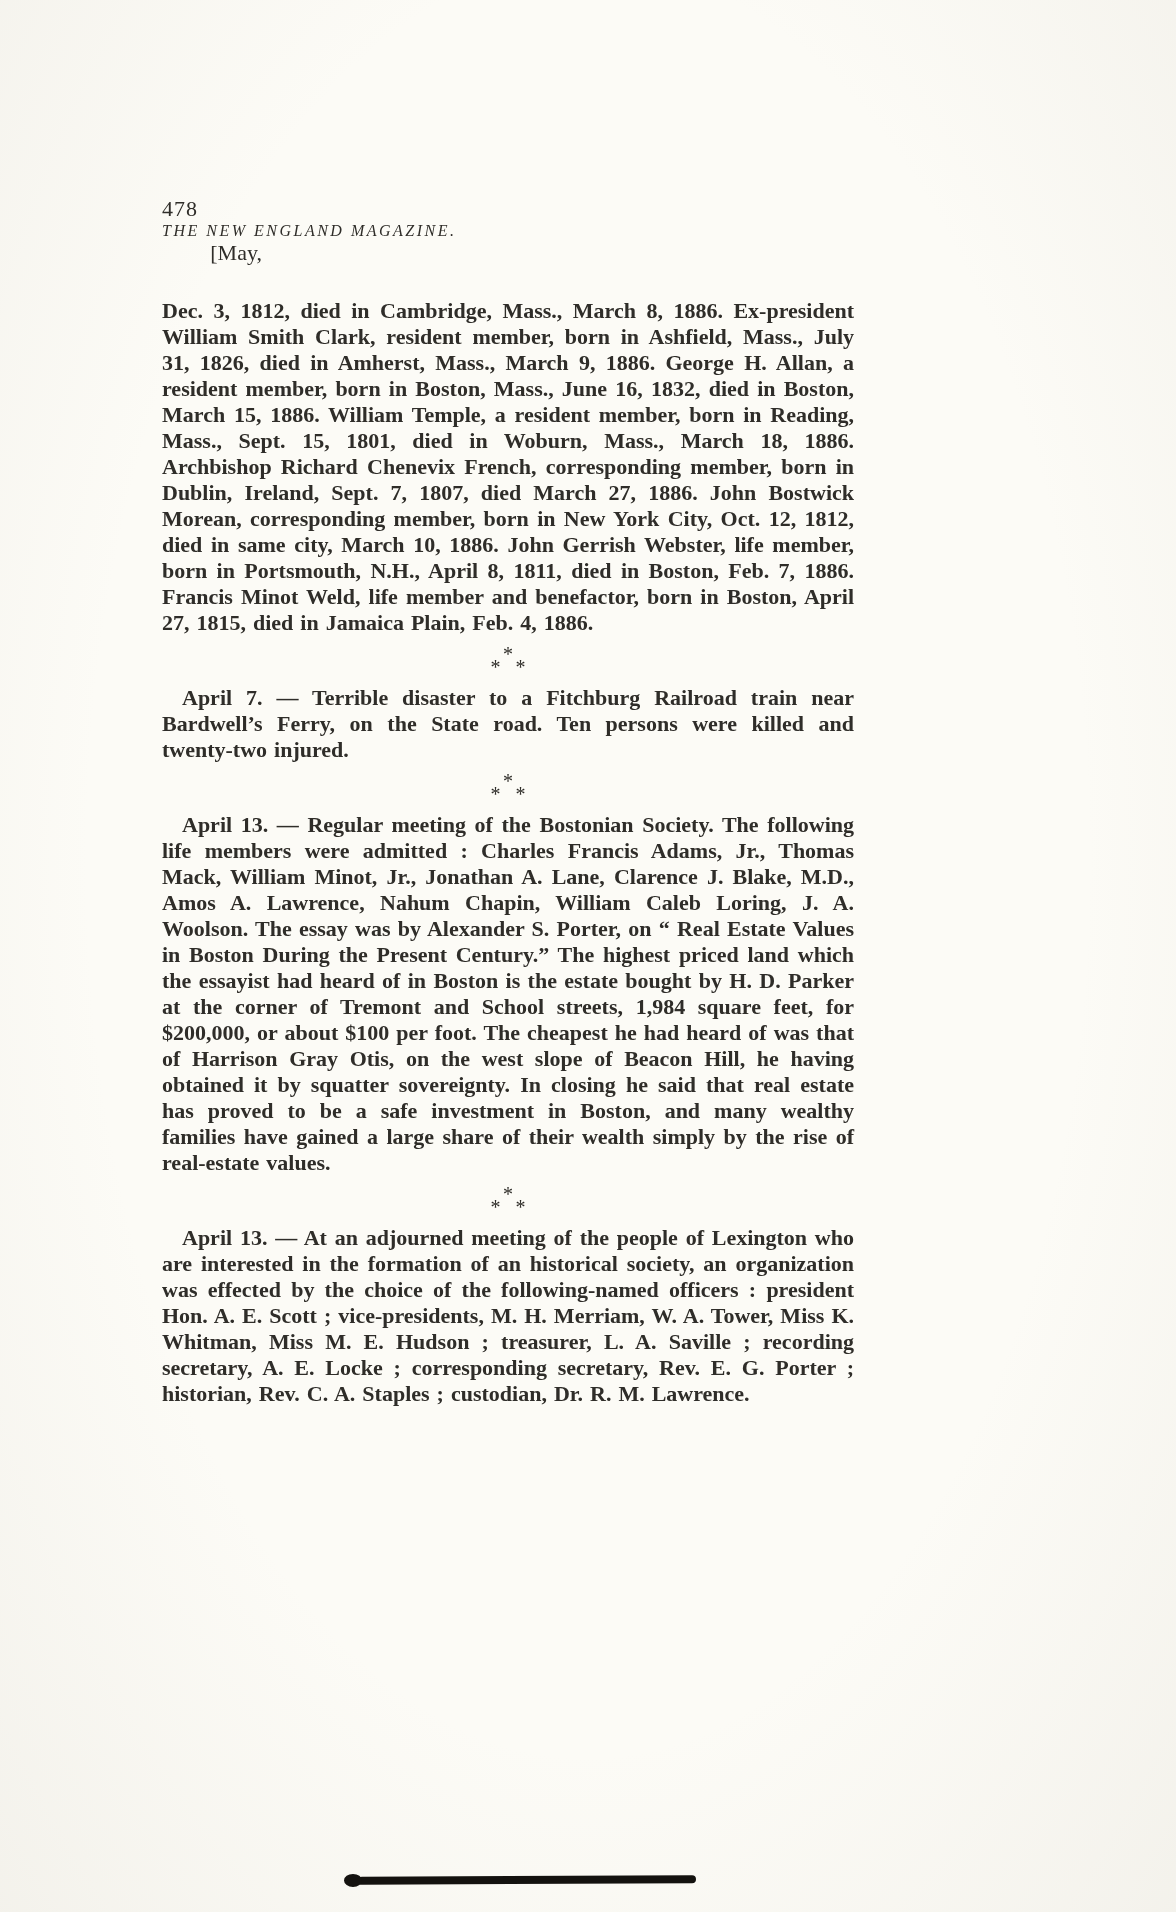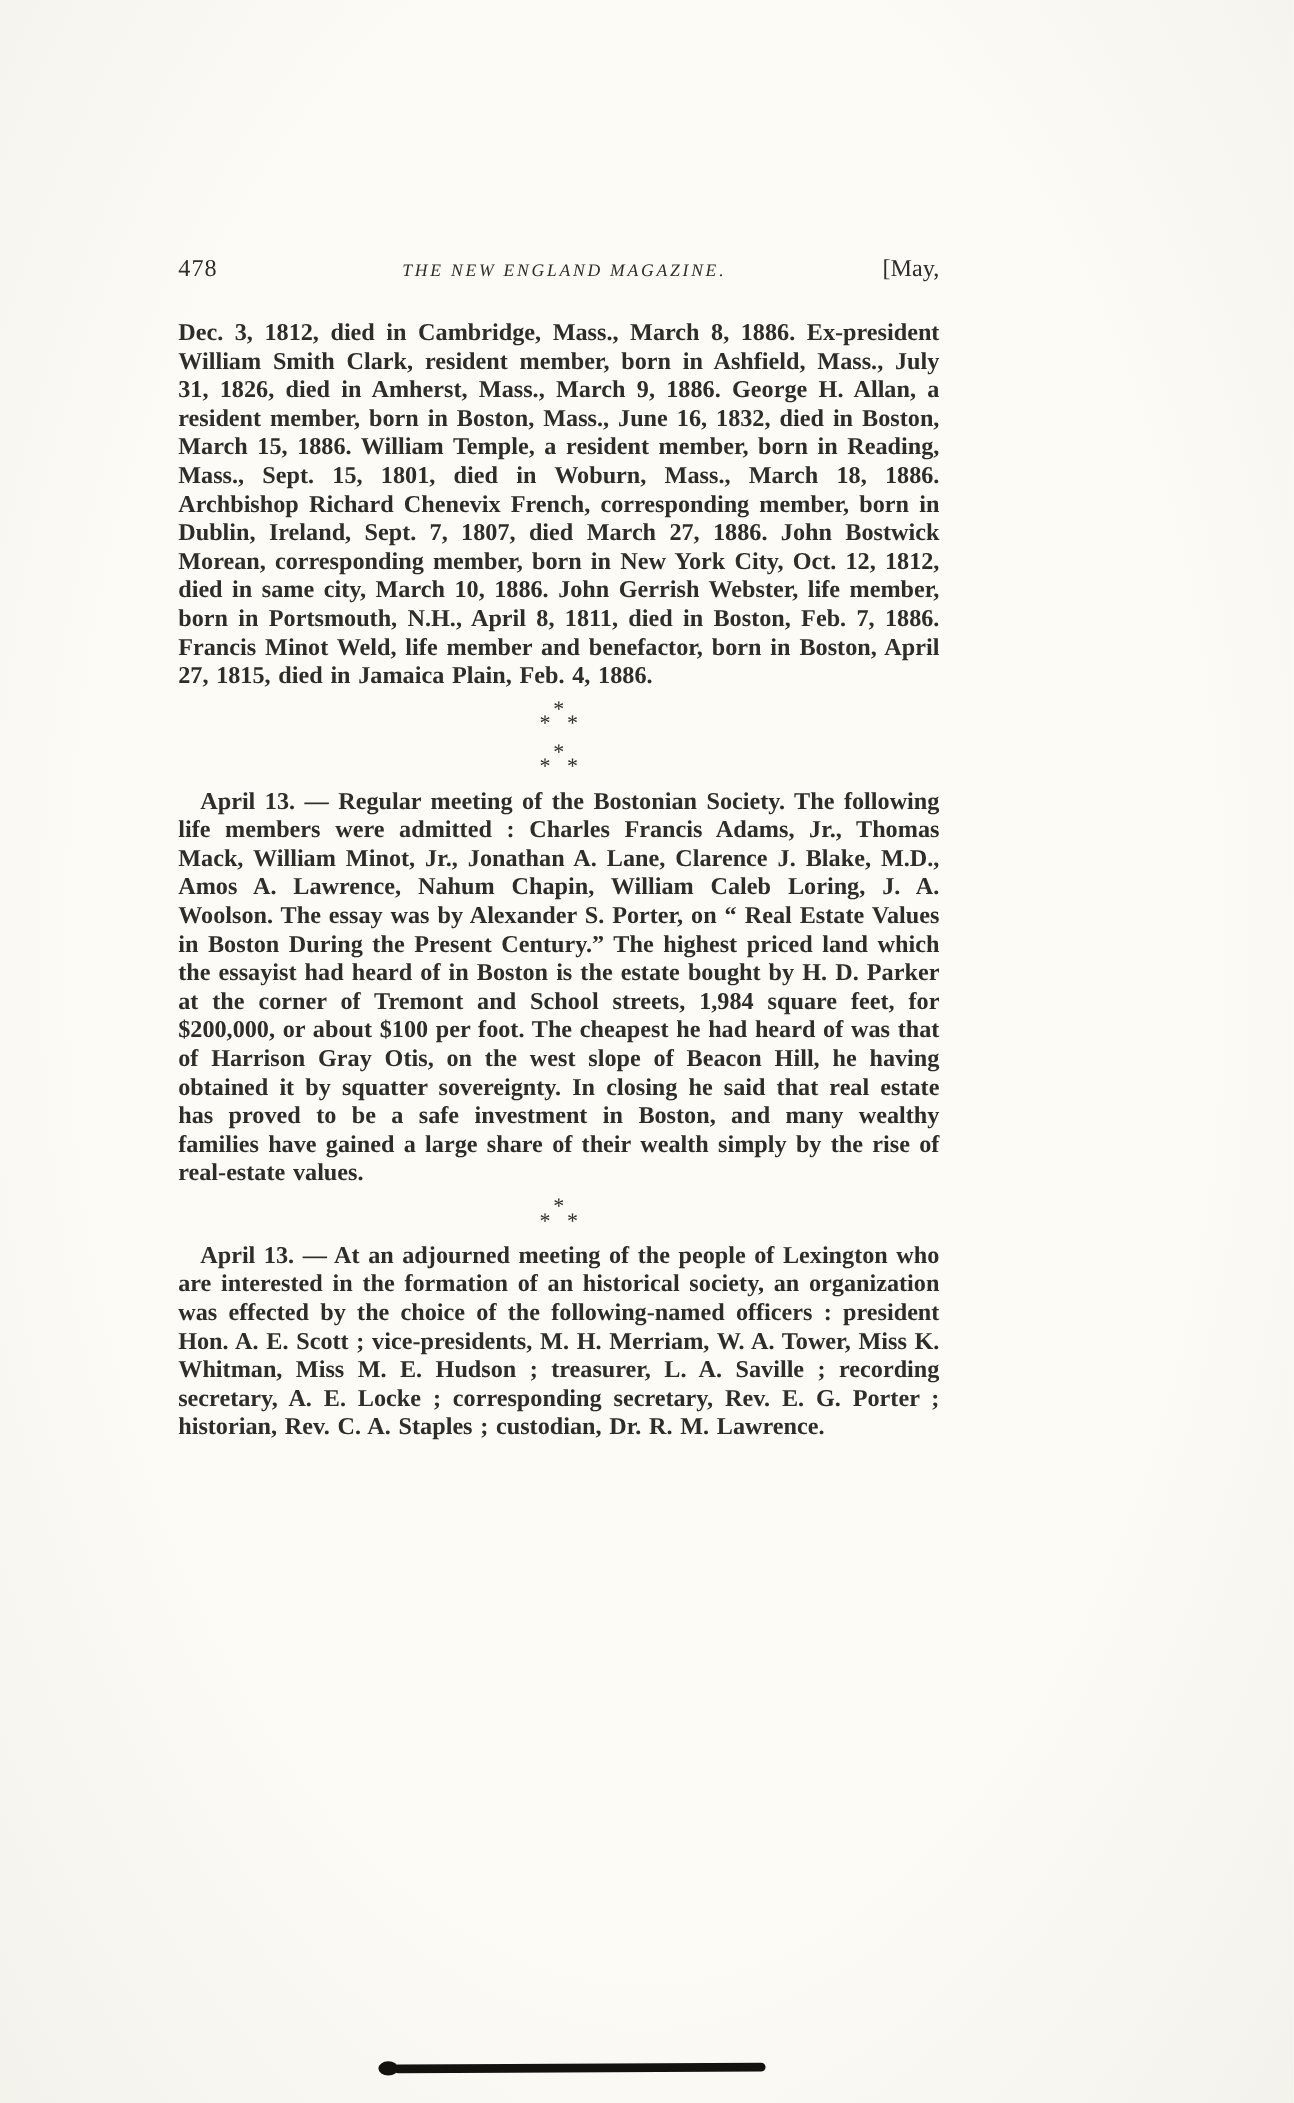--- a/index.html
+++ b/index.html
@@ -18,39 +18,39 @@
     position: absolute;
     inset: 0;
     padding: 196px 322px 0 162px;
     background:
       radial-gradient(ellipse at 50% 45%, rgba(255,255,255,0.0) 60%, rgba(205,200,188,0.18) 100%);
   }
   .page-header {
     display: flex;
     align-items: baseline;
     margin-bottom: 32px;
+    flex-direction: column;
   }
   .page-number {
     width: 110px;
     font-size: 22px;
     letter-spacing: 1px;
   }
   .page-title {
     flex: 1;
     text-align: center;
     font-style: italic;
     font-size: 16px;
     letter-spacing: 2.5px;
     white-space: nowrap;
   }
   .page-issue {
     width: 100px;
     text-align: right;
     font-size: 22px;
-    margin-top: 35px;
   }
   .body-text p {
     margin: 0;
     font-size: 22px;
     line-height: 26px;
     text-align: justify;
     word-spacing: 1.5px;
     font-weight: bold;
   }
   .body-text p.indent { text-indent: 20px; }
@@ -105,20 +105,21 @@
 
   <main class="body-text">
 
     <p>Dec. 3, 1812, died in Cambridge, Mass., March 8, 1886.  Ex-president William Smith Clark, resident member, born in Ashfield, Mass., July 31, 1826, died in Amherst, Mass., March 9, 1886.  George H. Allan, a resident member, born in Boston, Mass., June 16, 1832, died in Boston, March 15, 1886.  William Temple, a resident member, born in Reading, Mass., Sept. 15, 1801, died in Woburn, Mass., March 18, 1886.  Archbishop Richard Chenevix French, corresponding member, born in Dublin, Ireland, Sept. 7, 1807, died March 27, 1886.  John Bostwick Morean, corresponding member, born in New York City, Oct. 12, 1812, died in same city, March 10, 1886.  John Gerrish Webster, life member, born in Portsmouth, N.H., April 8, 1811, died in Boston, Feb. 7, 1886.  Francis Minot Weld, life member and benefactor, born in Boston, April 27, 1815, died in Jamaica Plain, Feb. 4, 1886.</p>
 
     <div class="asterism">
       <span class="ast-top">*</span>
       <span class="ast-bottom">* *</span>
     </div>
 
+    <p class="indent">April 7. — Terrible disaster to a Fitchburg Railroad train near Bardwell’s Ferry, on the State road.  Ten persons were killed and twenty-two injured.</p>
 
     <div class="asterism">
       <span class="ast-top">*</span>
       <span class="ast-bottom">* *</span>
     </div>
 
     <p class="indent">April 13. — Regular meeting of the Bostonian Society.  The following life members were admitted : Charles Francis Adams, Jr., Thomas Mack, William Minot, Jr., Jonathan A. Lane, Clarence J. Blake, M.D., Amos A. Lawrence, Nahum Chapin, William Caleb Loring, J. A. Woolson.  The essay was by Alexander S. Porter, on “ Real Estate Values in Boston During the Present Century.”  The highest priced land which the essayist had heard of in Boston is the estate bought by H. D. Parker at the corner of Tremont and School streets, 1,984 square feet, for $200,000, or about $100 per foot.  The cheapest he had heard of was that of Harrison Gray Otis, on the west slope of Beacon Hill, he having obtained it by squatter sovereignty.  In closing he said that real estate has proved to be a safe investment in Boston, and many wealthy families have gained a large share of their wealth simply by the rise of real-estate values.</p>
 
     <div class="asterism">
       <span class="ast-top">*</span>

